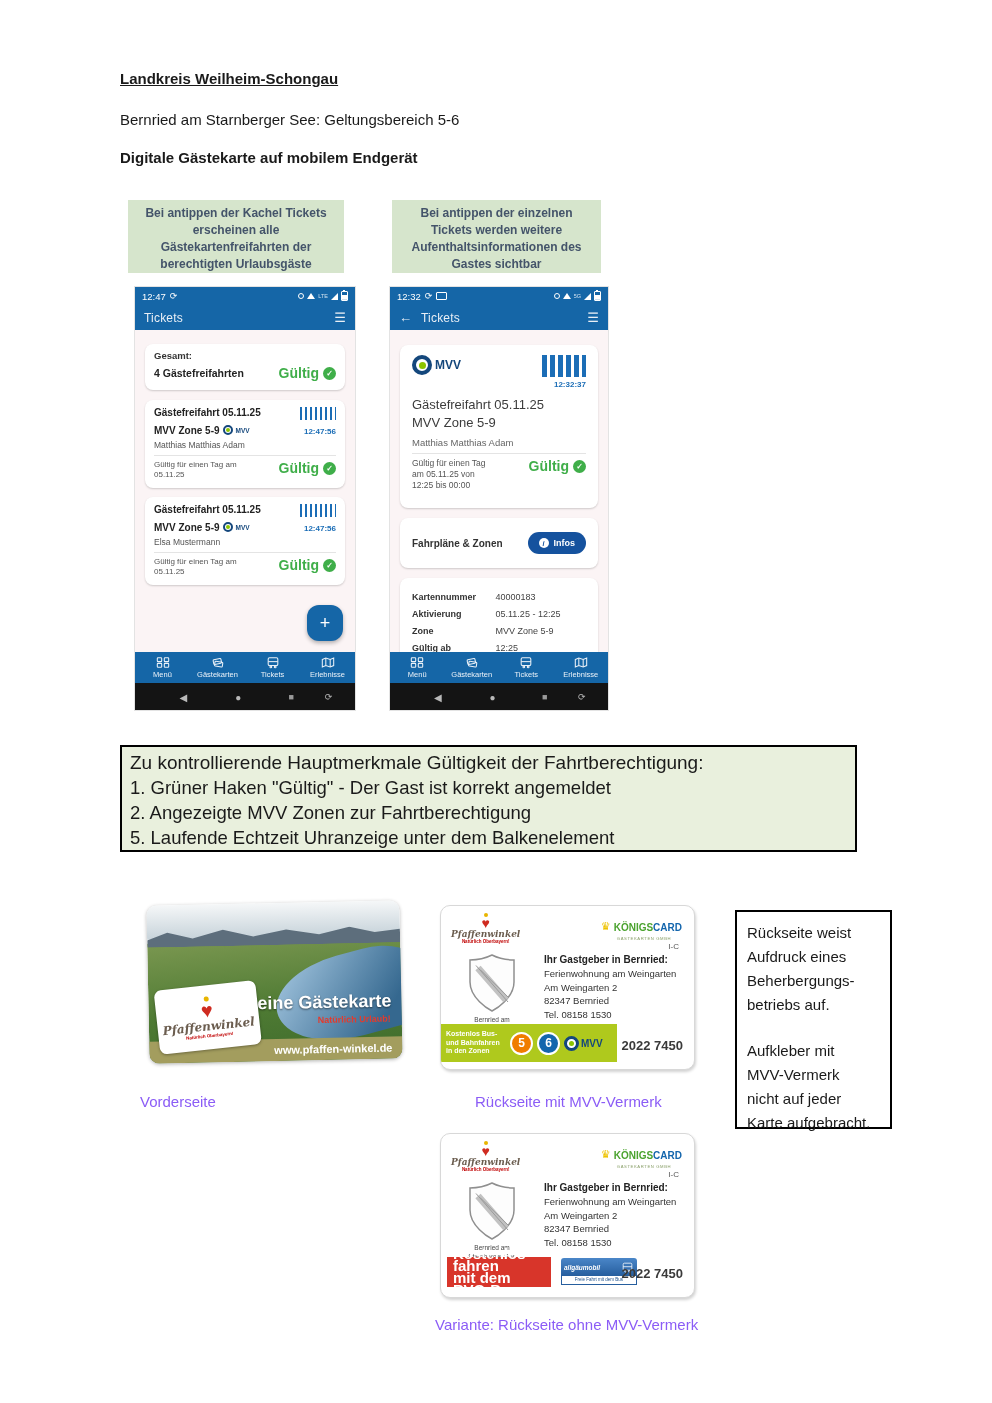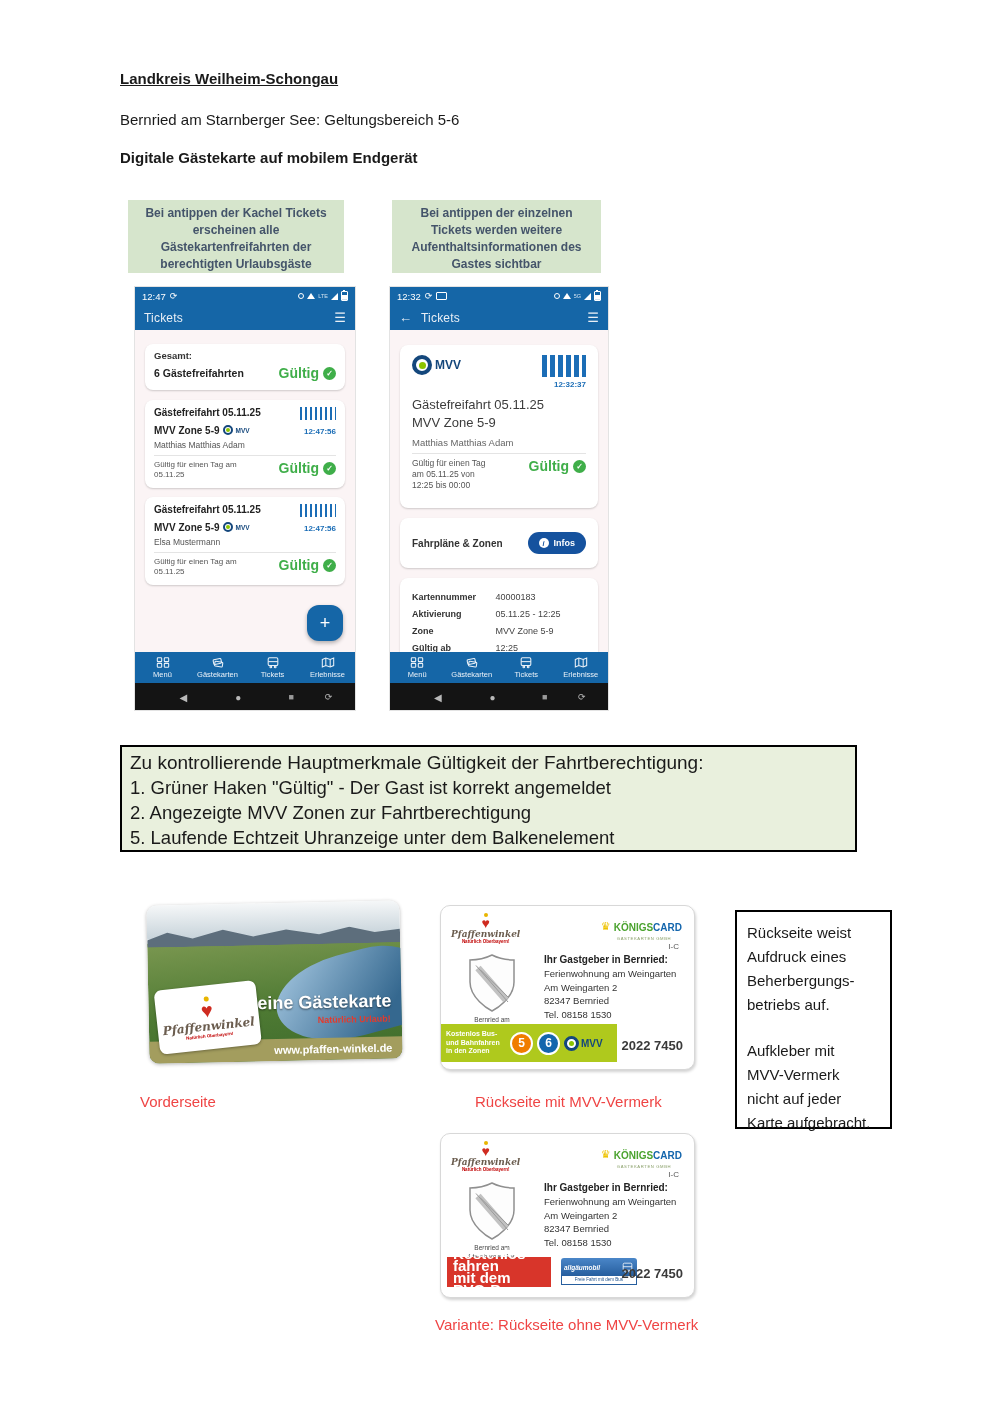--- a/index.html
+++ b/index.html
@@ -175,21 +175,21 @@
           padding-left:6px;box-sizing:border-box;}
   .vc-badge{position:absolute;left:120px;bottom:12px;width:76px;}
   .vb-top{height:18px;background:linear-gradient(#4a86c8,#265e9e);border-radius:3px 3px 0 0;display:flex;
           align-items:center;justify-content:space-between;padding:0 3px;}
   .vb-title{color:#fff;font-size:6.5px;font-style:italic;font-weight:bold;}
   .vb-bus{width:13px;height:11px;stroke:#fff;fill:none;stroke-width:1;}
   .vb-bottom{height:8px;background:#fff;border:1px solid #265e9e;border-top:none;font-size:4.5px;
              color:#1b4f8a;text-align:center;line-height:7px;}
 
   
-  .caption{font-size:15px;color:#ef4444;}
+  .caption{font-size:15px;color:#8b5cf6;}
   .cap-front{left:140px;top:1093px;}
   .cap-back{left:475px;top:1093px;}
   .cap-variant{left:435px;top:1316px;}
   .note-box{left:735px;top:910px;width:157px;height:219px;border:2px solid #000;box-sizing:border-box;
             padding:9px 10px;font-size:15px;line-height:24px;}
   .note-p2{margin-top:22px;}
   .shield-svg{width:54px;height:62px;}
 </style>
 </head>
 <body>
@@ -222,21 +222,21 @@
       </span>
     </div>
     <div class="p-appbar">
       <span class="ab-title">Tickets</span>
       <span class="ic-menu">☰</span>
     </div>
     <div class="p-body">
       <div class="mcard sum-card">
         <div class="sum-label">Gesamt:</div>
         <div class="sum-row">
-          <span class="sum-value">6 Gästefreifahrten</span>
+          <span class="sum-value">4 Gästefreifahrten</span>
           <span class="status-wrap">
             <span class="status-text">Gültig</span>
             <span class="check">✓</span>
           </span>
         </div>
       </div>
 
       <div class="mcard tcard1">
         <div class="t-row1">
           <span class="t-title">Gästefreifahrt 05.11.25</span>

